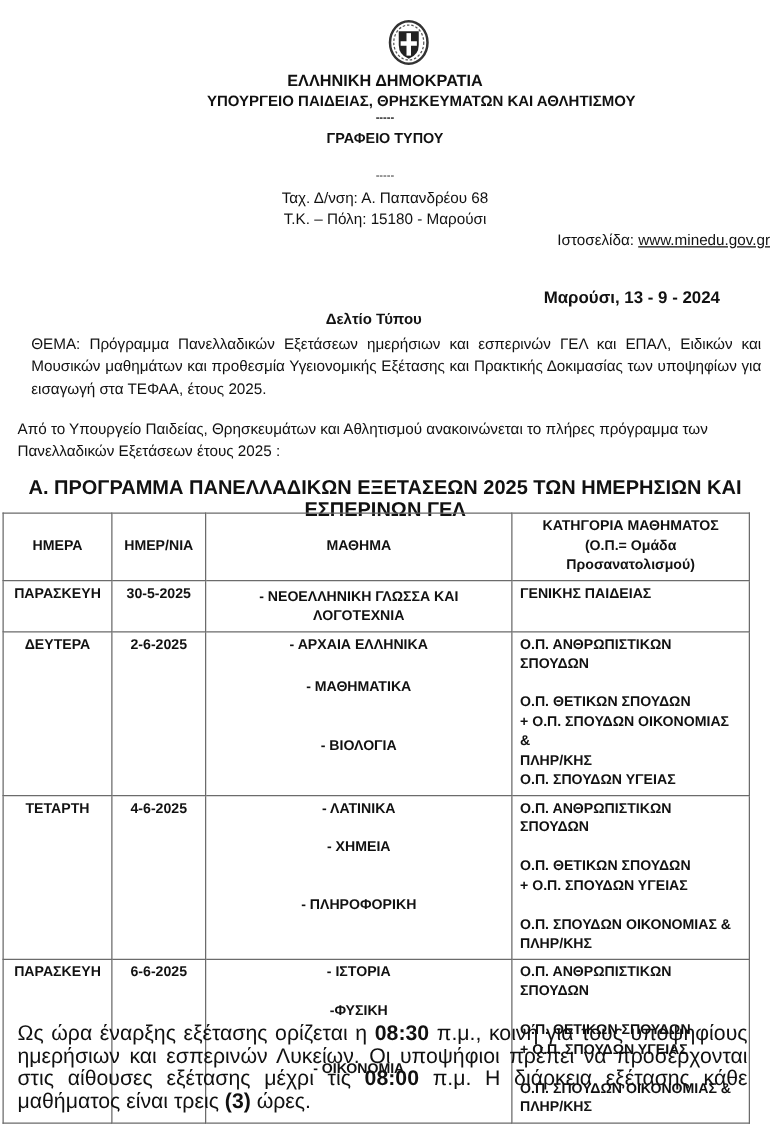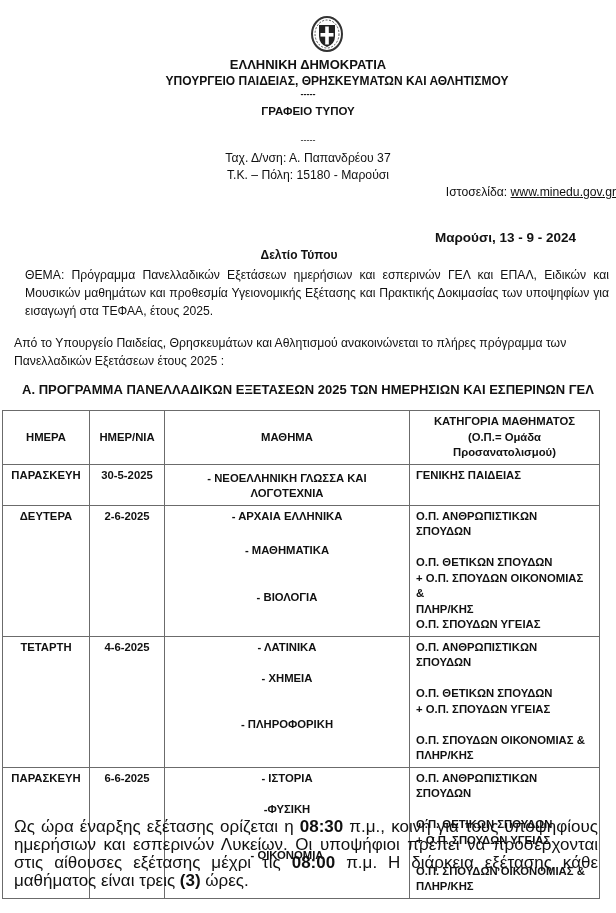--- a/index.html
+++ b/index.html
@@ -6,21 +6,21 @@
   body { width: 616px; height: 913px; position: relative; overflow: hidden;
          font-family: "Liberation Sans", "DejaVu Sans", sans-serif; color: #111; }
   .abs { position: absolute; }
   .b { font-weight: bold; }
   .emblem { left: 310px; top: 14px; width: 34px; height: 40px; }
   .hdr-line { left: 0; width: 616px; text-align: center; font-size: 12px; }
   .date { right: 40px; top: 230px; font-size: 13.5px; font-weight: bold; }
   .press { left: 0; width: 598px; top: 248px; text-align: center; font-size: 12px; font-weight: bold; }
   .subject { left: 25px; width: 584px; top: 266px; font-size: 12.2px; font-weight: normal; line-height: 18px; text-align: justify; }
   .intro { left: 14px; width: 584px; top: 334px; font-size: 12.2px; line-height: 18px; }
-  .section { left: 0; width: 616px; top: 382px; text-align: center; font-size: 13px; font-weight: bold; }
+  .section { left: 0; width: 616px; top: 382px; text-align: center; font-size: 16px; font-weight: bold; }
   table.sched { position: absolute; left: 2px; top: 410px; width: 598px; border-collapse: collapse; font-size: 11.3px; font-weight: bold; }
   table.sched td, table.sched th { border: 1.5px solid #6b6b6b; vertical-align: top; padding: 3px 6px; line-height: 15.5px; }
   table.sched th { vertical-align: middle; text-align: center; }
   .c1 { width: 74px; text-align: center; }
   .c2 { width: 62px; text-align: center; }
   .c3 { width: 232px; text-align: center; }
   .c4 { text-align: left; margin-left: 48px; }
   .subj-block { display: block; }
   .foot { left: 14px; width: 584px; top: 818px; font-size: 17px; line-height: 18px; text-align: justify; }
   a.link { color: #111; text-decoration: underline; }
@@ -36,21 +36,21 @@
     <rect x="15.2" y="12.5" width="3.6" height="18" fill="#fff"></rect>
     <rect x="10.5" y="19" width="13" height="3.6" fill="#fff"></rect>
   </svg>
 </div>
 
 <div class="abs hdr-line b" style="top:57px; font-size:13px;">ΕΛΛΗΝΙΚΗ ΔΗΜΟΚΡΑΤΙΑ</div>
 <div class="abs hdr-line b" style="top:74px;padding-left:29px;">ΥΠΟΥΡΓΕΙΟ  ΠΑΙΔΕΙΑΣ, ΘΡΗΣΚΕΥΜΑΤΩΝ ΚΑΙ ΑΘΛΗΤΙΣΜΟΥ</div>
 <div class="abs hdr-line b" style="top:89px; font-size:9px;">-----</div>
 <div class="abs hdr-line b" style="top:105px; font-size:11.5px;">ΓΡΑΦΕΙΟ ΤΥΠΟΥ</div>
 <div class="abs hdr-line" style="top:135px; font-size:9px;">-----</div>
-<div class="abs hdr-line" style="top:151px; font-size:12.2px;">Ταχ. Δ/νση: Α. Παπανδρέου 37</div>
+<div class="abs hdr-line" style="top:151px; font-size:12.2px;">Ταχ. Δ/νση: Α. Παπανδρέου 68</div>
 <div class="abs hdr-line" style="top:168px; font-size:12.2px;">Τ.Κ. – Πόλη: 15180 - Μαρούσι</div>
 <div class="abs hdr-line" style="top:185px; font-size:12.2px;text-align:right;">
   <span>Ιστοσελίδα: </span><a class="link">www.minedu.gov.gr</a>
 </div>
 
 <div class="abs date">Μαρούσι,  13 - 9 - 2024</div>
 <div class="abs press">Δελτίο Τύπου</div>
 
 <div class="abs subject">ΘΕΜΑ: Πρόγραμμα  Πανελλαδικών  Εξετάσεων ημερήσιων και εσπερινών ΓΕΛ και ΕΠΑΛ, Ειδικών και Μουσικών μαθημάτων και προθεσμία Υγειονομικής Εξέτασης και Πρακτικής Δοκιμασίας των υποψηφίων για εισαγωγή στα ΤΕΦΑΑ, έτους 2025.</div>
 <div class="abs intro">Από το Υπουργείο Παιδείας, Θρησκευμάτων και Αθλητισμού ανακοινώνεται το πλήρες πρόγραμμα των Πανελλαδικών Εξετάσεων έτους 2025 :</div>

